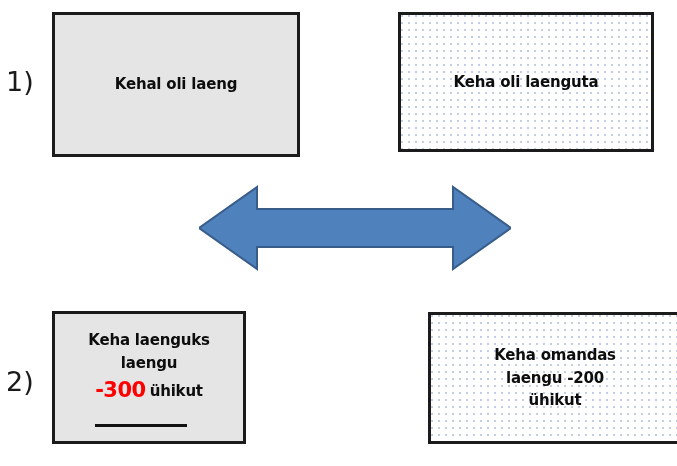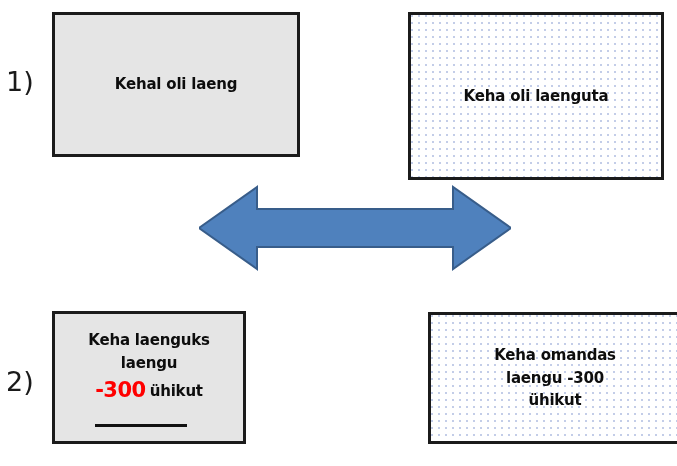--- a/index.html
+++ b/index.html
@@ -58,21 +58,21 @@
   .box.textured {
     background-color: #ffffff;
     background-image:
       radial-gradient(circle at 1px 1px, #c3cde8 1.1px, rgba(255,255,255,0) 1.2px);
     background-size: 7px 7px;
     background-position: 0 0;
   }
 
   
   #box-1-left  { left: 52px;  top: 12px;  width: 248px; height: 145px; }
-  #box-1-right { left: 408px; top: 12px;  width: 256px; height: 168px; }
+  #box-1-right { left: 398px; top: 12px;  width: 256px; height: 140px; }
   #box-2-left  { left: 52px;  top: 311px; width: 194px; height: 133px; }
   #box-2-right { left: 428px; top: 312px; width: 254px; height: 132px; text-align: center; }
 
   
   .blank-line {
     display: inline-block;
     position: relative;
     white-space: nowrap;
   }
   .blank-answer {
@@ -138,18 +138,18 @@
     <div class="box-text">
       <span>Keha laenguks</span><br>
       <span>laengu</span><br>
       <span class="blank-line"><span class="blank-wrap"><span class="blank-answer">-300</span><span class="blank-rule"></span></span><span class="blank-unit">ühikut</span></span>
     </div>
   </div>
 
   <div class="box textured" id="box-2-right">
     <div class="box-text">
       <span>Keha omandas</span><br>
-      <span>laengu -300</span><br>
+      <span>laengu -200</span><br>
       <span>ühikut</span>
     </div>
   </div>
 
 </div>
 
 </body></html>

